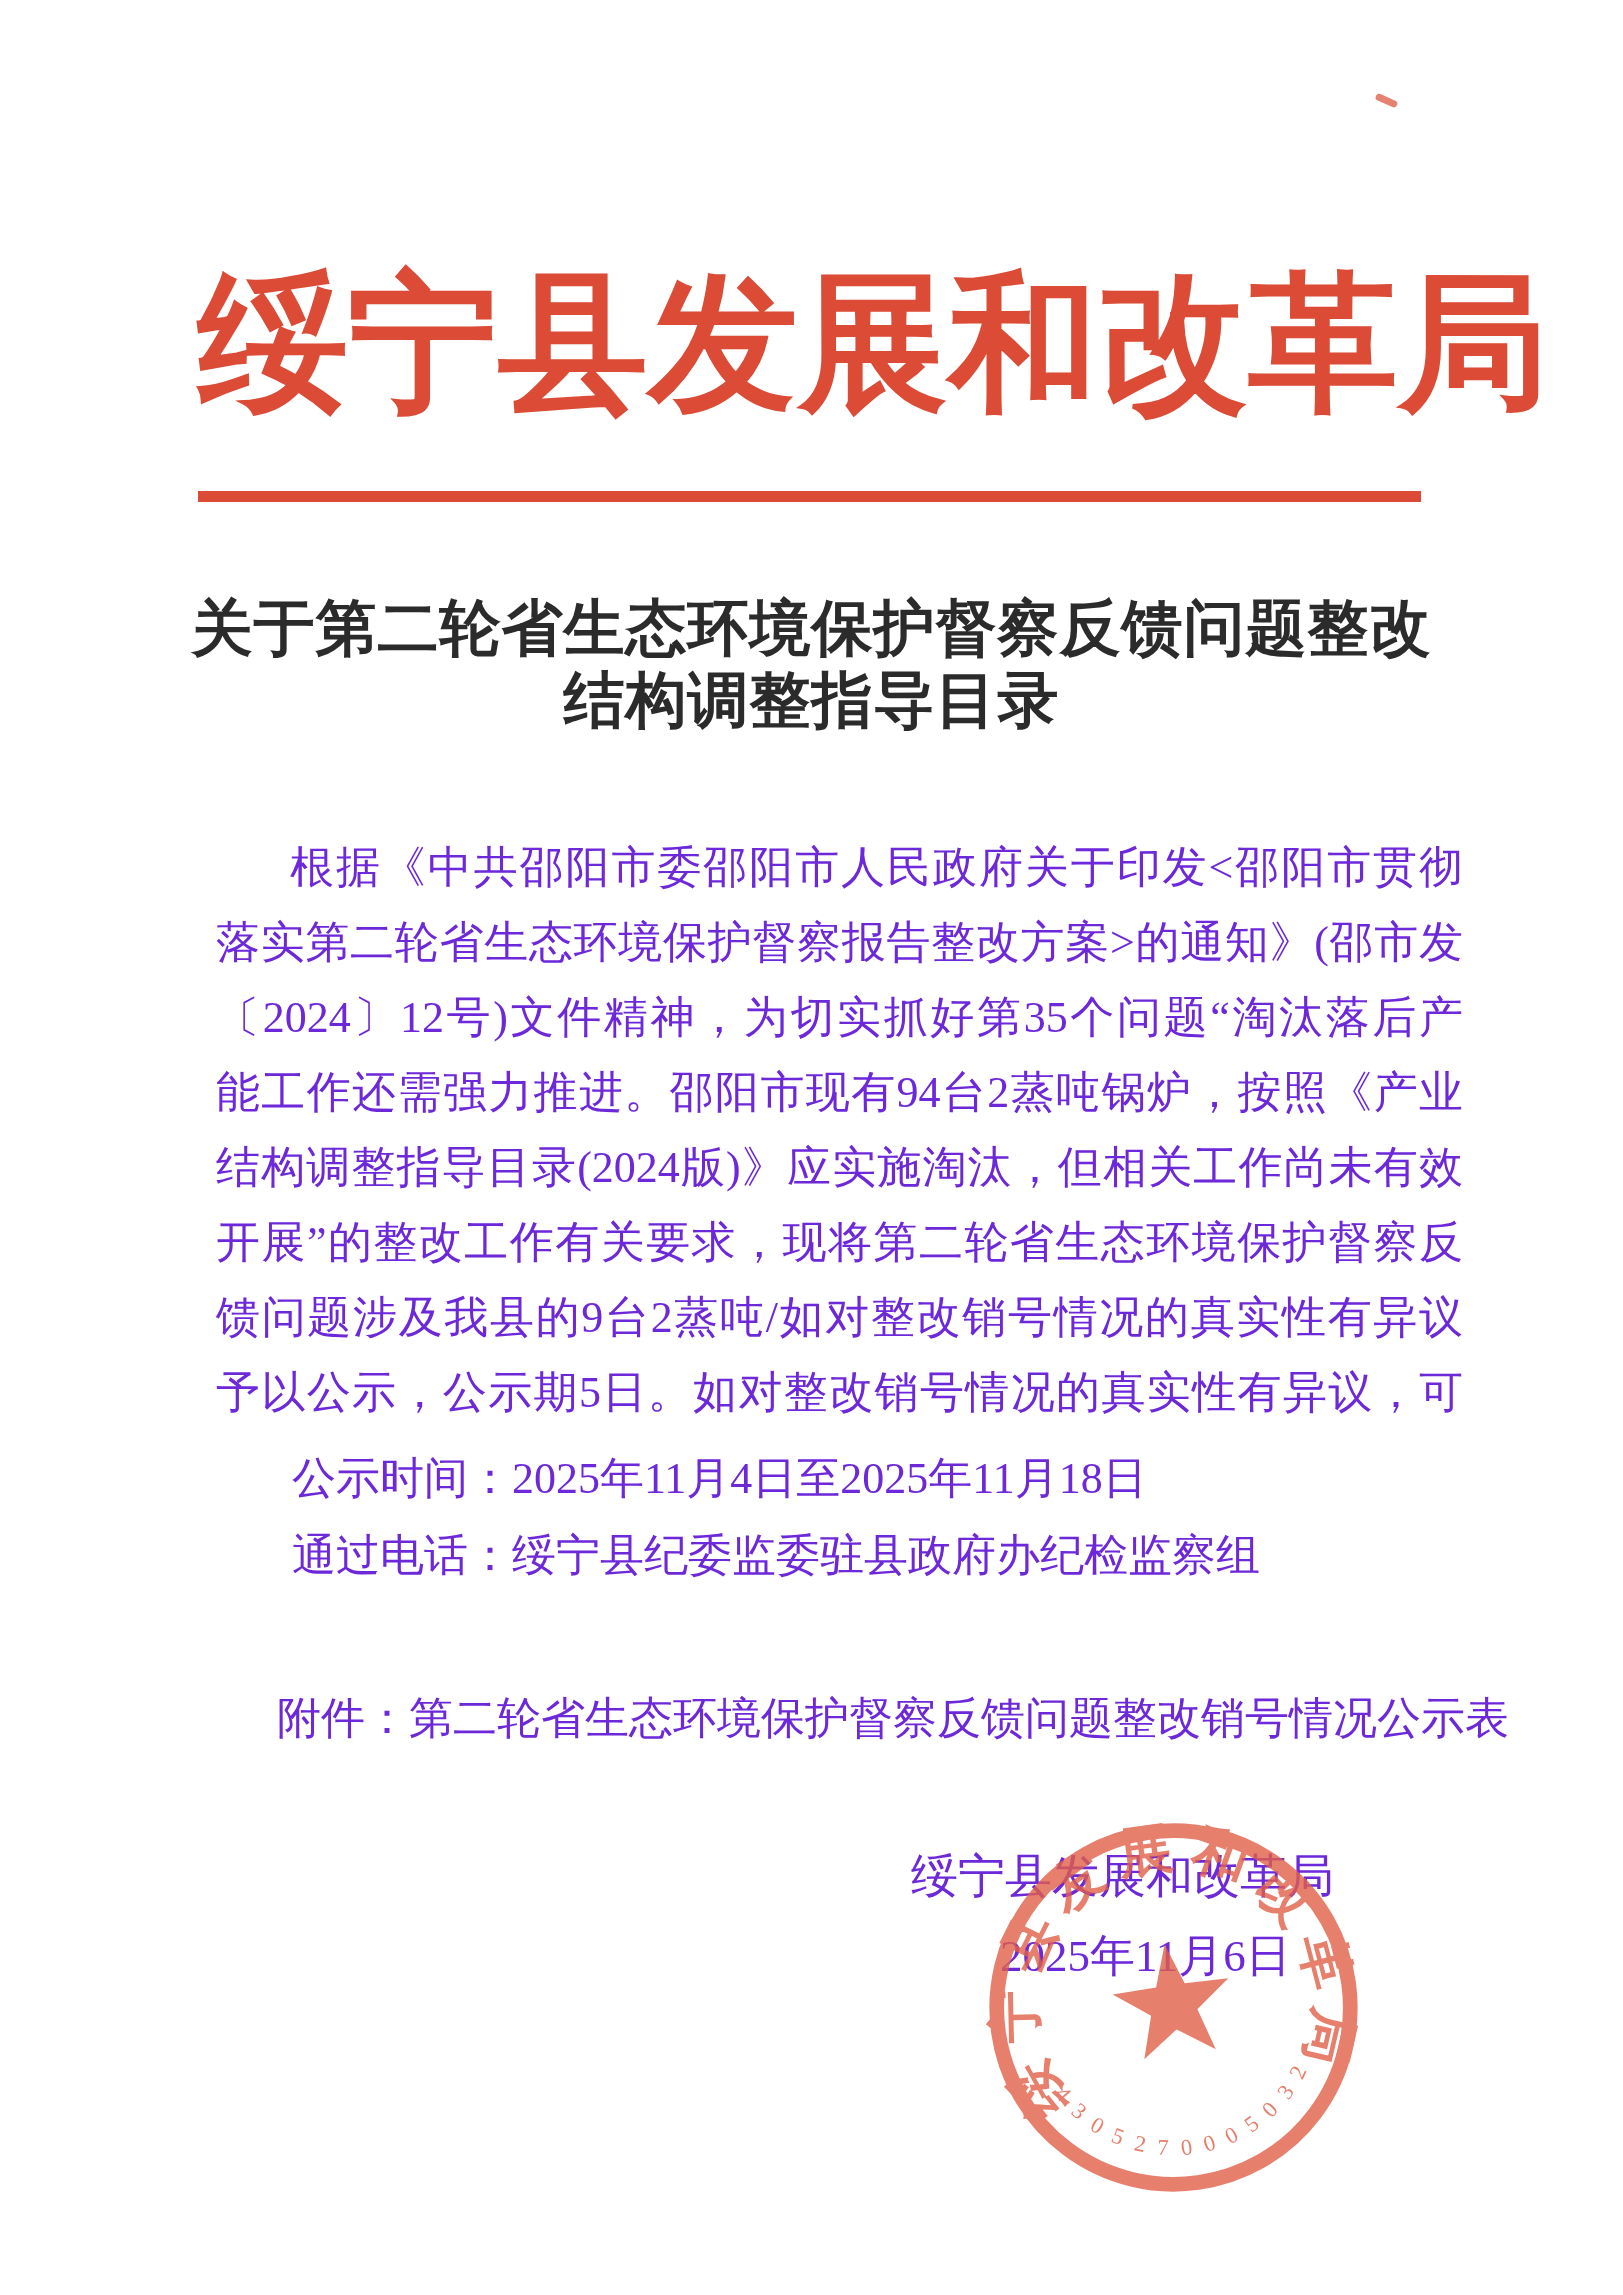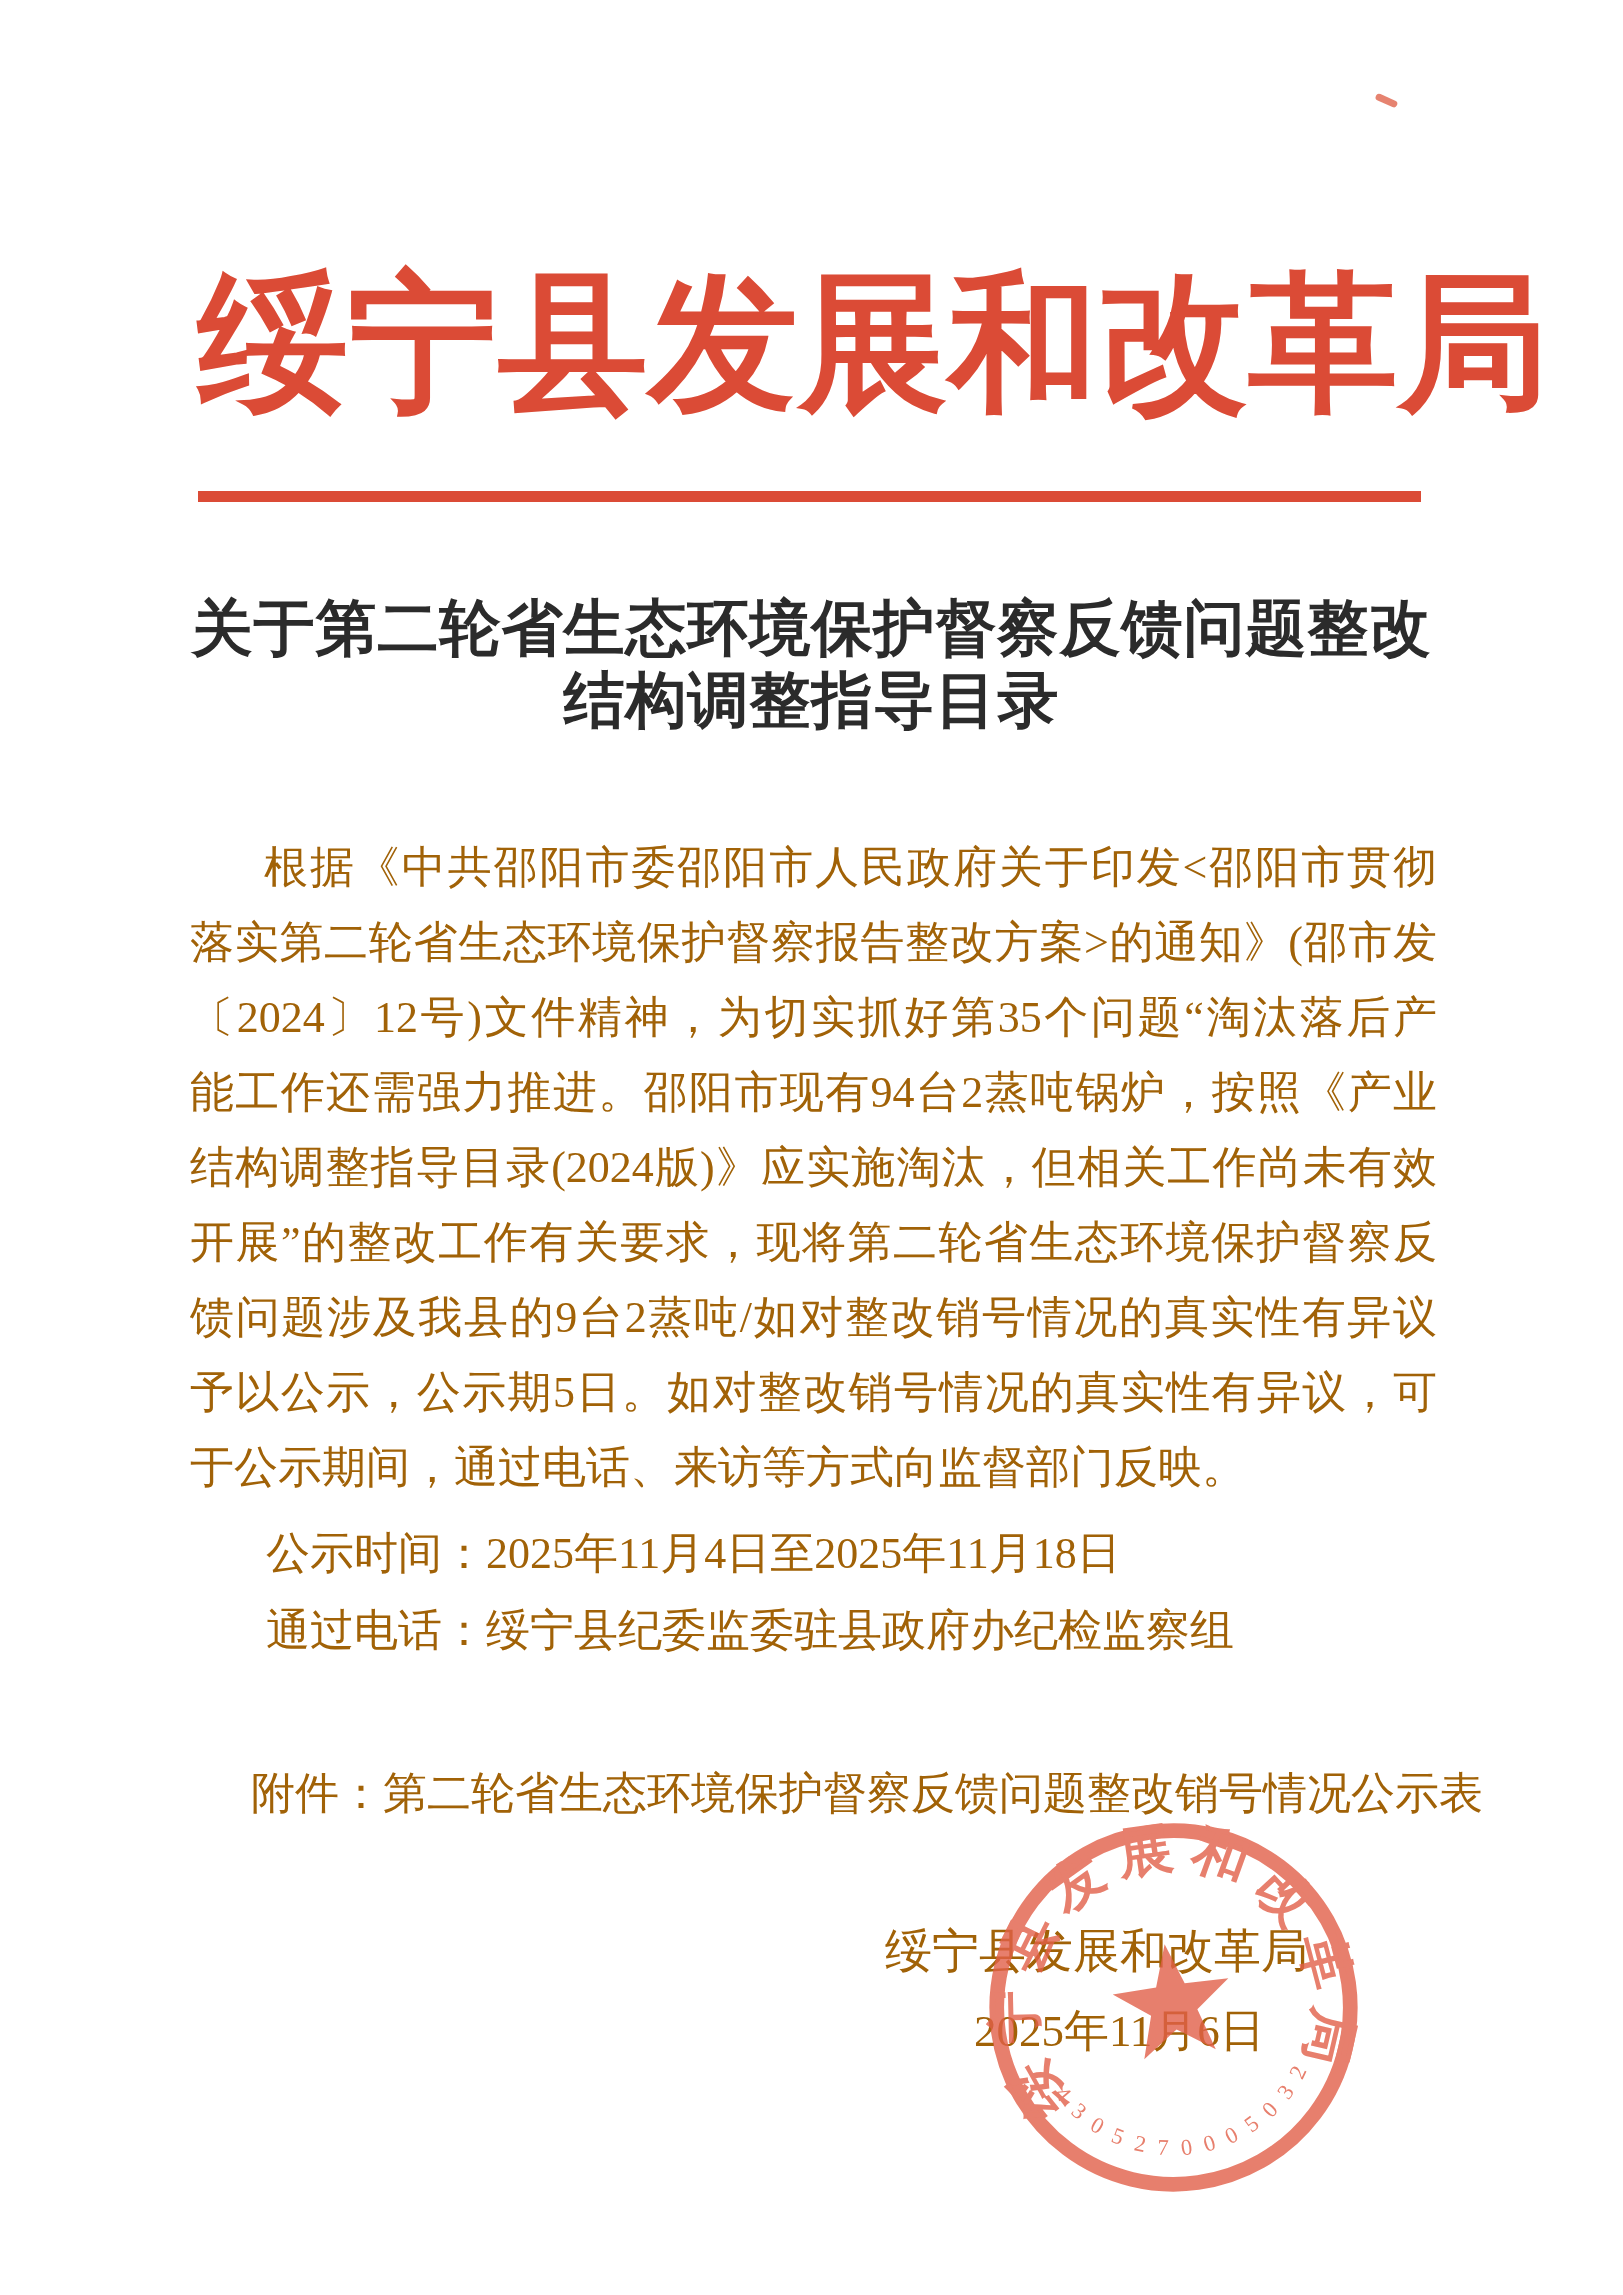--- a/index.html
+++ b/index.html
@@ -32,22 +32,22 @@
   .doc-title {
     position:absolute; top:593px; left:188px; width:1247px;
     text-align:center; font-weight:bold;
     font-size:61px; line-height:72px;
     color:#2b2b2b;
     letter-spacing:1px;
   }
 
   
   .content {
-    position:absolute; top:830px; left:190px; width:1247px;
-    font-size:44px; color:#a16207;
+    position:absolute; top:830px; left:216px; width:1247px;
+    font-size:44px; color:#6d28d9;
   }
   .body-line {
     line-height:75px; height:75px;
     text-align:justify; text-align-last:justify;
     white-space:nowrap;
   }
   .body-line.first { text-indent:74px; }
   .body-line.last  { text-align:left; text-align-last:left; }
   .info-line {
     line-height:77px; height:77px;
@@ -103,21 +103,20 @@
 
   <div class="content">
     <div class="body-line first">根据《中共邵阳市委邵阳市人民政府关于印发&lt;邵阳市贯彻</div>
     <div class="body-line">落实第二轮省生态环境保护督察报告整改方案&gt;的通知》(邵市发</div>
     <div class="body-line">〔2024〕12号)文件精神，为切实抓好第35个问题“淘汰落后产</div>
     <div class="body-line">能工作还需强力推进。邵阳市现有94台2蒸吨锅炉，按照《产业</div>
     <div class="body-line">结构调整指导目录(2024版)》应实施淘汰，但相关工作尚未有效</div>
     <div class="body-line">开展”的整改工作有关要求，现将第二轮省生态环境保护督察反</div>
     <div class="body-line">馈问题涉及我县的9台2蒸吨/如对整改销号情况的真实性有异议</div>
     <div class="body-line">予以公示，公示期5日。如对整改销号情况的真实性有异议，可</div>
-    <div class="body-line last">于公示期间，通过电话、来访等方式向监督部门反映。</div>
 
     <div class="info-line gap">公示时间：2025年11月4日至2025年11月18日</div>
     <div class="info-line">通过电话：绥宁县纪委监委驻县政府办纪检监察组</div>
 
     <div class="attachment-line">附件：第二轮省生态环境保护督察反馈问题整改销号情况公示表</div>
 
     <div class="signature-agency">绥宁县发展和改革局</div>
     <div class="signature-date">2025年11月6日</div>
   </div>
 

